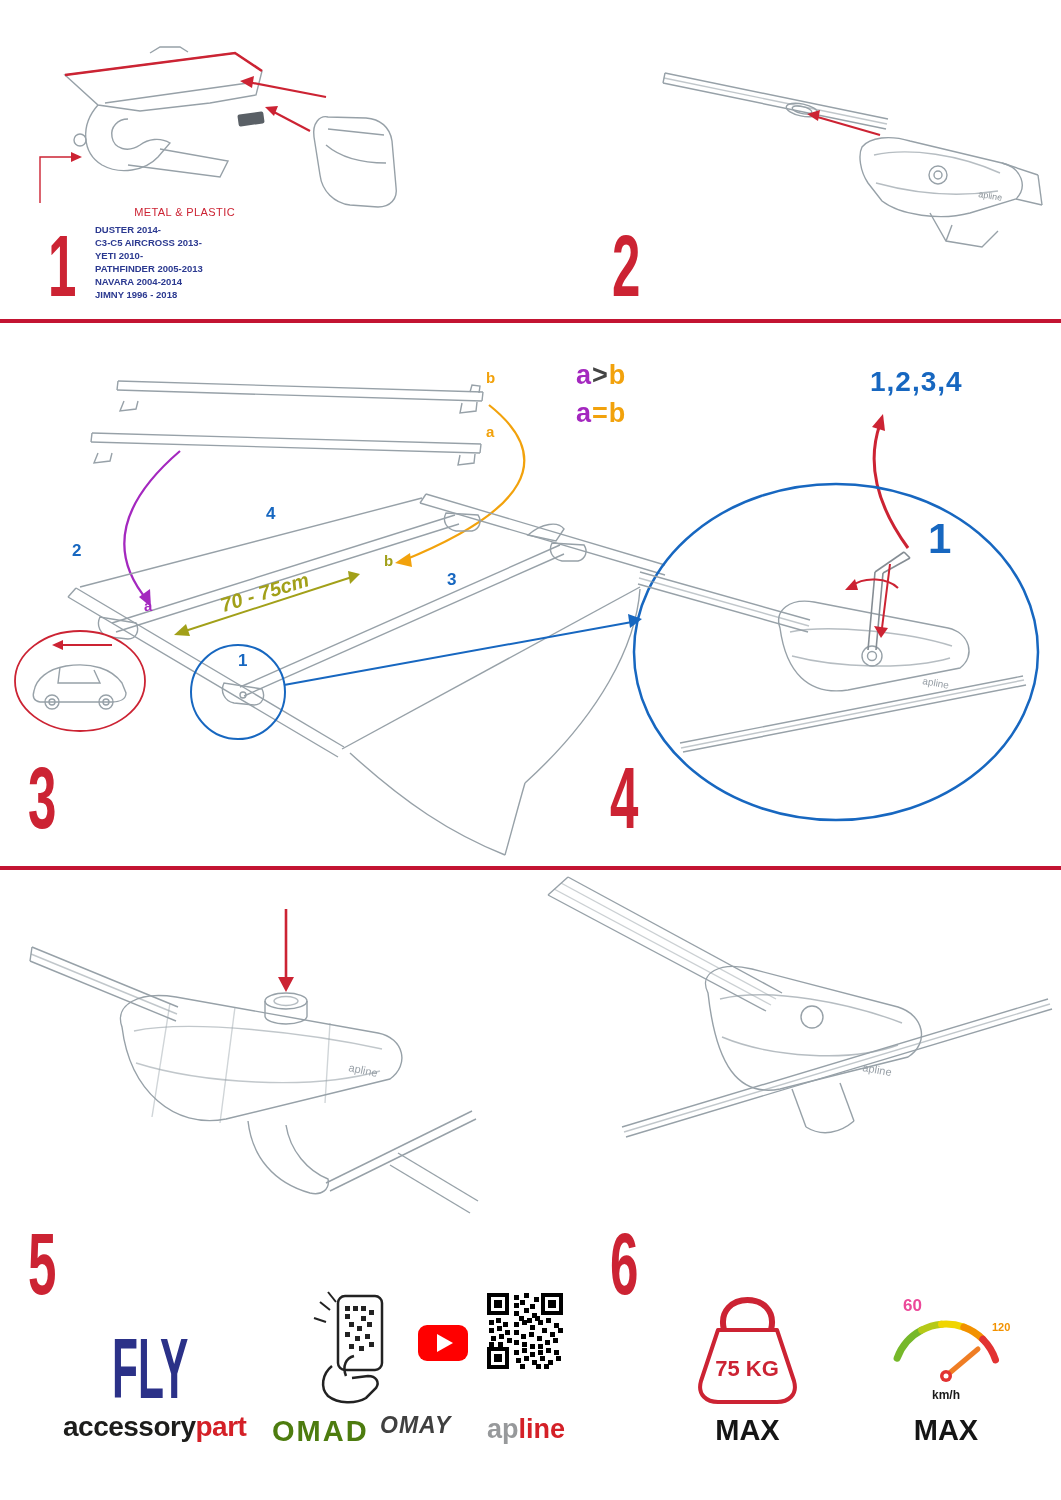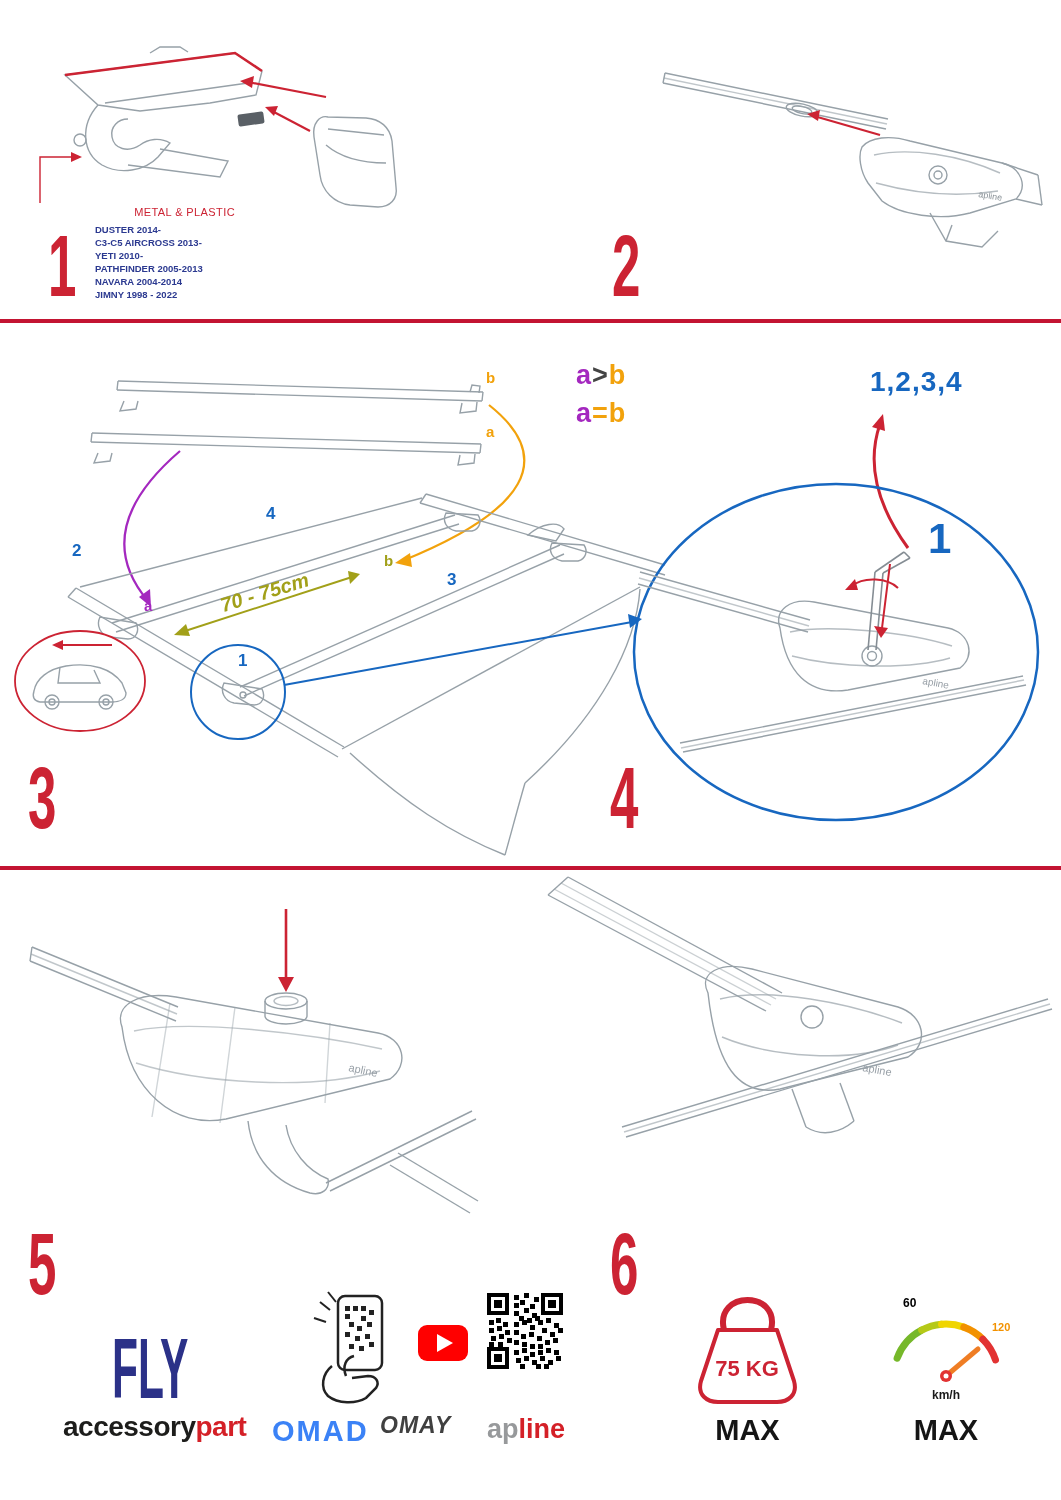--- a/index.html
+++ b/index.html
@@ -40,21 +40,21 @@
 </svg>
 
 <div class="abs" style="left:95px;top:206px;width:140px;text-align:right;font-size:11px;font-weight:400;color:#cc2333;letter-spacing:.4px">METAL &amp; PLASTIC</div>
 
 <div class="abs models" style="left:95px;top:223px;width:140px;text-align:left;font-size:9.5px;line-height:13px;font-weight:700;color:#2b3990">
   <div>DUSTER 2014-</div>
   <div>C3-C5 AIRCROSS 2013-</div>
   <div>YETI 2010-</div>
   <div>PATHFINDER 2005-2013</div>
   <div>NAVARA 2004-2014</div>
-  <div>JIMNY 1998 - 2022</div>
+  <div>JIMNY 1996 - 2018</div>
 </div>
 
 <div class="stepnum" style="left:48px;top:222px">1</div>
 
 <svg class="abs" style="left:630px;top:55px" width="420" height="200" viewBox="0 0 420 200" fill="none" stroke="#97a1a8" stroke-width="1.4">
   <path d="M35,18 L258,64"></path>
   <path d="M33,28 L256,74"></path>
   <path d="M34,23 L257,69" stroke-opacity=".6"></path>
   <path d="M35,18 L33,28"></path>
   <ellipse cx="172" cy="55" rx="16" ry="6" transform="rotate(12 172 55)"></ellipse>
@@ -367,21 +367,21 @@
     <rect x="46" y="68" width="5" height="5"></rect>
       <rect x="54" y="64" width="5" height="5"></rect>
       <rect x="62" y="68" width="5" height="5"></rect>
     <rect x="70" y="64" width="5" height="5"></rect>
       <rect x="34" y="72" width="5" height="5"></rect>
       <rect x="50" y="72" width="5" height="5"></rect>
     <rect x="58" y="72" width="5" height="5"></rect>
   </g>
 </svg>
 
-<span class="lbl" style="left:272px;top:1417px;font-size:29px;color:#3b82f6;letter-spacing:2px">OMAD</span>
+<span class="lbl" style="left:272px;top:1417px;font-size:29px;color:#4d7c0f;letter-spacing:2px">OMAD</span>
 <span class="lbl" style="left:380px;top:1414px;font-size:23px;font-style:italic;color:#404040;letter-spacing:1px">OMAY</span>
 <div class="abs" style="left:487px;top:1416px;font-size:27px;font-weight:700;line-height:1">
   <span style="color:#97999b">ap</span><span style="color:#d42027">line</span>
 </div>
 
 <svg class="abs" style="left:690px;top:1286px" width="115" height="118" viewBox="0 0 115 118" fill="none">
   <path d="M34,44 C24,4 91,4 81,44" stroke="#cc2333" stroke-width="6" stroke-linecap="round"></path>
   <path d="M28,44 L87,44 L104,95 C108,109 98,116 87,116 L28,116 C17,116 7,109 11,95 Z" stroke="#cc2333" stroke-width="4" fill="#fff" stroke-linejoin="round"></path>
   <text x="57" y="90" text-anchor="middle" font-size="22" font-weight="bold" fill="#cc2333">75 KG</text>
 </svg>
@@ -390,16 +390,16 @@
 <svg class="abs" style="left:876px;top:1284px" width="140" height="118" viewBox="0 0 140 118" fill="none" stroke-linecap="round">
   <path d="M21.1,74.2 A52,52 0 0 1 45.6,46.1" stroke="#76b82a" stroke-width="7"></path>
   <path d="M45.6,46.1 A52,52 0 0 1 65.5,40.2" stroke="#b5c918" stroke-width="7"></path>
   <path d="M65.5,40.2 A52,52 0 0 1 87.8,43.1" stroke="#f0d500" stroke-width="7"></path>
   <path d="M87.8,43.1 A52,52 0 0 1 106.8,55.2" stroke="#f29100" stroke-width="7"></path>
   <path d="M106.8,55.2 A52,52 0 0 1 119.5,75.9" stroke="#e23333" stroke-width="7"></path>
   <path d="M70,92 L102,65" stroke="#ef7d24" stroke-width="5"></path>
   <circle cx="70" cy="92" r="6" fill="#e23333"></circle>
   <circle cx="70" cy="92" r="2.5" fill="#fff"></circle>
 </svg>
-<span class="lbl" style="left:903px;top:1297px;font-size:12px;color:#000000">60</span>
+<span class="lbl" style="left:903px;top:1297px;font-size:17px;color:#ec4899">60</span>
 <span class="lbl" style="left:992px;top:1322px;font-size:11px;color:#f29100">120</span>
 <div class="abs" style="left:876px;top:1388px;width:140px;text-align:center;font-size:12px;font-weight:700;color:#1a1a1a">km/h</div>
 <div class="abs" style="left:876px;top:1414px;width:140px;text-align:center;font-size:29px;font-weight:700;color:#151515">MAX</div>
 
 </body></html>

